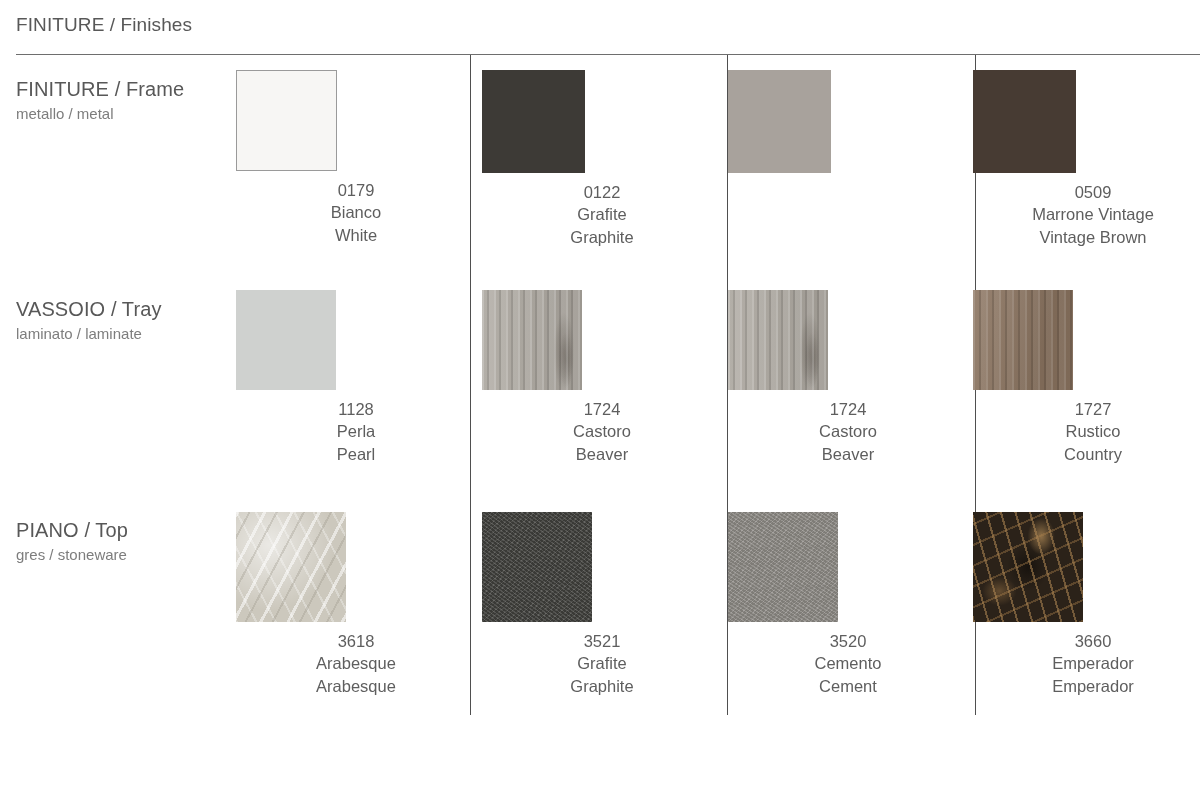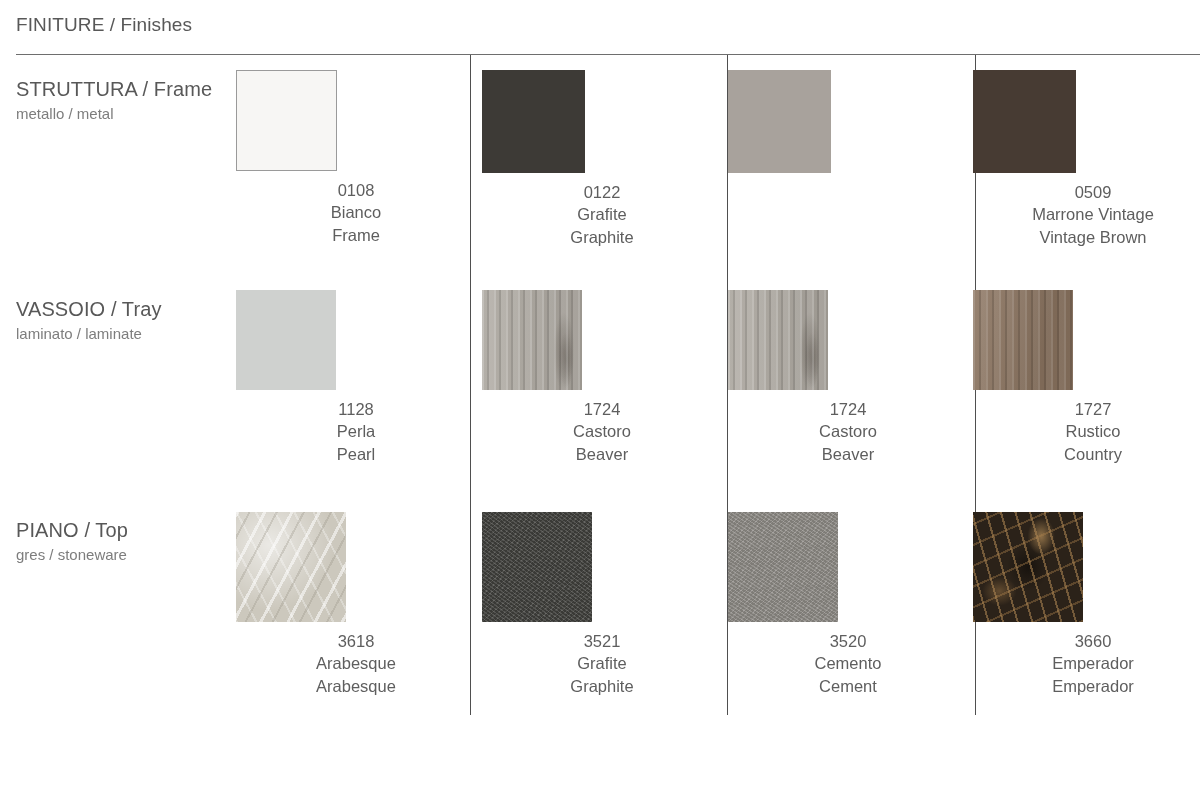--- a/index.html
+++ b/index.html
@@ -65,29 +65,29 @@
   <div class="sheet-title">FINITURE / Finishes</div>
   <div class="header-rule" style="background: rgb(110, 110, 110);"></div>
 
   <div class="vdiv" style="left: 470px; background: rgb(79, 79, 79);"></div>
   <div class="vdiv" style="left: 727px; background: rgb(79, 79, 79);"></div>
   <div class="vdiv" style="left: 975px; background: rgb(79, 79, 79);"></div>
 
   <div id="rows-host">
       <div class="row">
         <div class="cat-label" style="top: 78px;">
-          <div class="cat-title">STRUTTURA / Frame</div>
+          <div class="cat-title">FINITURE / Frame</div>
           <div class="cat-sub">metallo / metal</div>
         </div>
         <div class="cell" style="top: 70px; left: 236px; width: 240px;">
           <div class="swatch" style="width: 101px; height: 101px; margin-left: 0px; background: linear-gradient(rgb(247, 246, 244), rgb(247, 246, 244)); border: 1px solid rgb(154, 154, 154);"></div>
           <div class="caption">
-            <span class="code">0108</span>
+            <span class="code">0179</span>
             <span class="it">Bianco</span>
-            <span class="en">Frame</span>
+            <span class="en">White</span>
           </div>
         </div>
         <div class="cell" style="top: 70px; left: 482px; width: 240px;">
           <div class="swatch" style="width: 103px; height: 103px; margin-left: 0px; background: linear-gradient(rgb(61, 58, 54), rgb(61, 58, 54));"></div>
           <div class="caption">
             <span class="code">0122</span>
             <span class="it">Grafite</span>
             <span class="en">Graphite</span>
           </div>
         </div>

